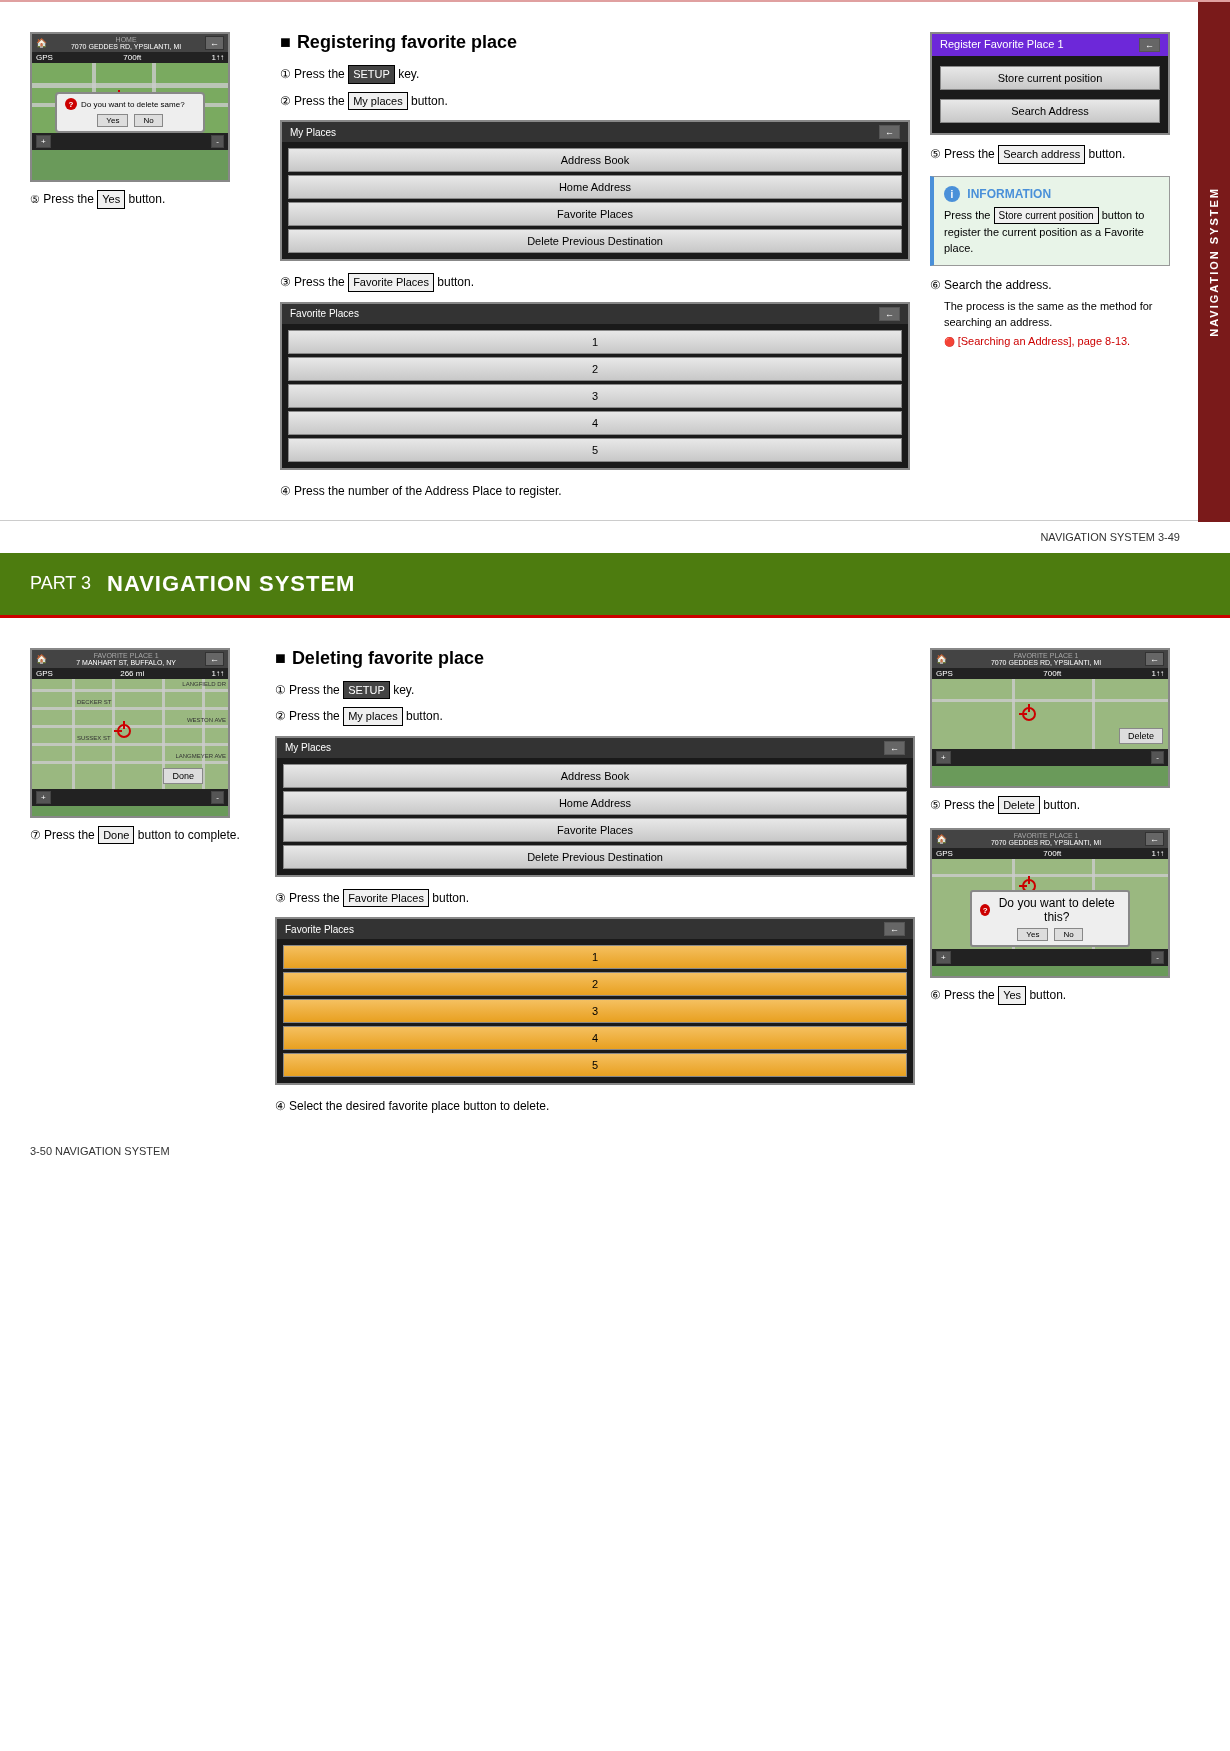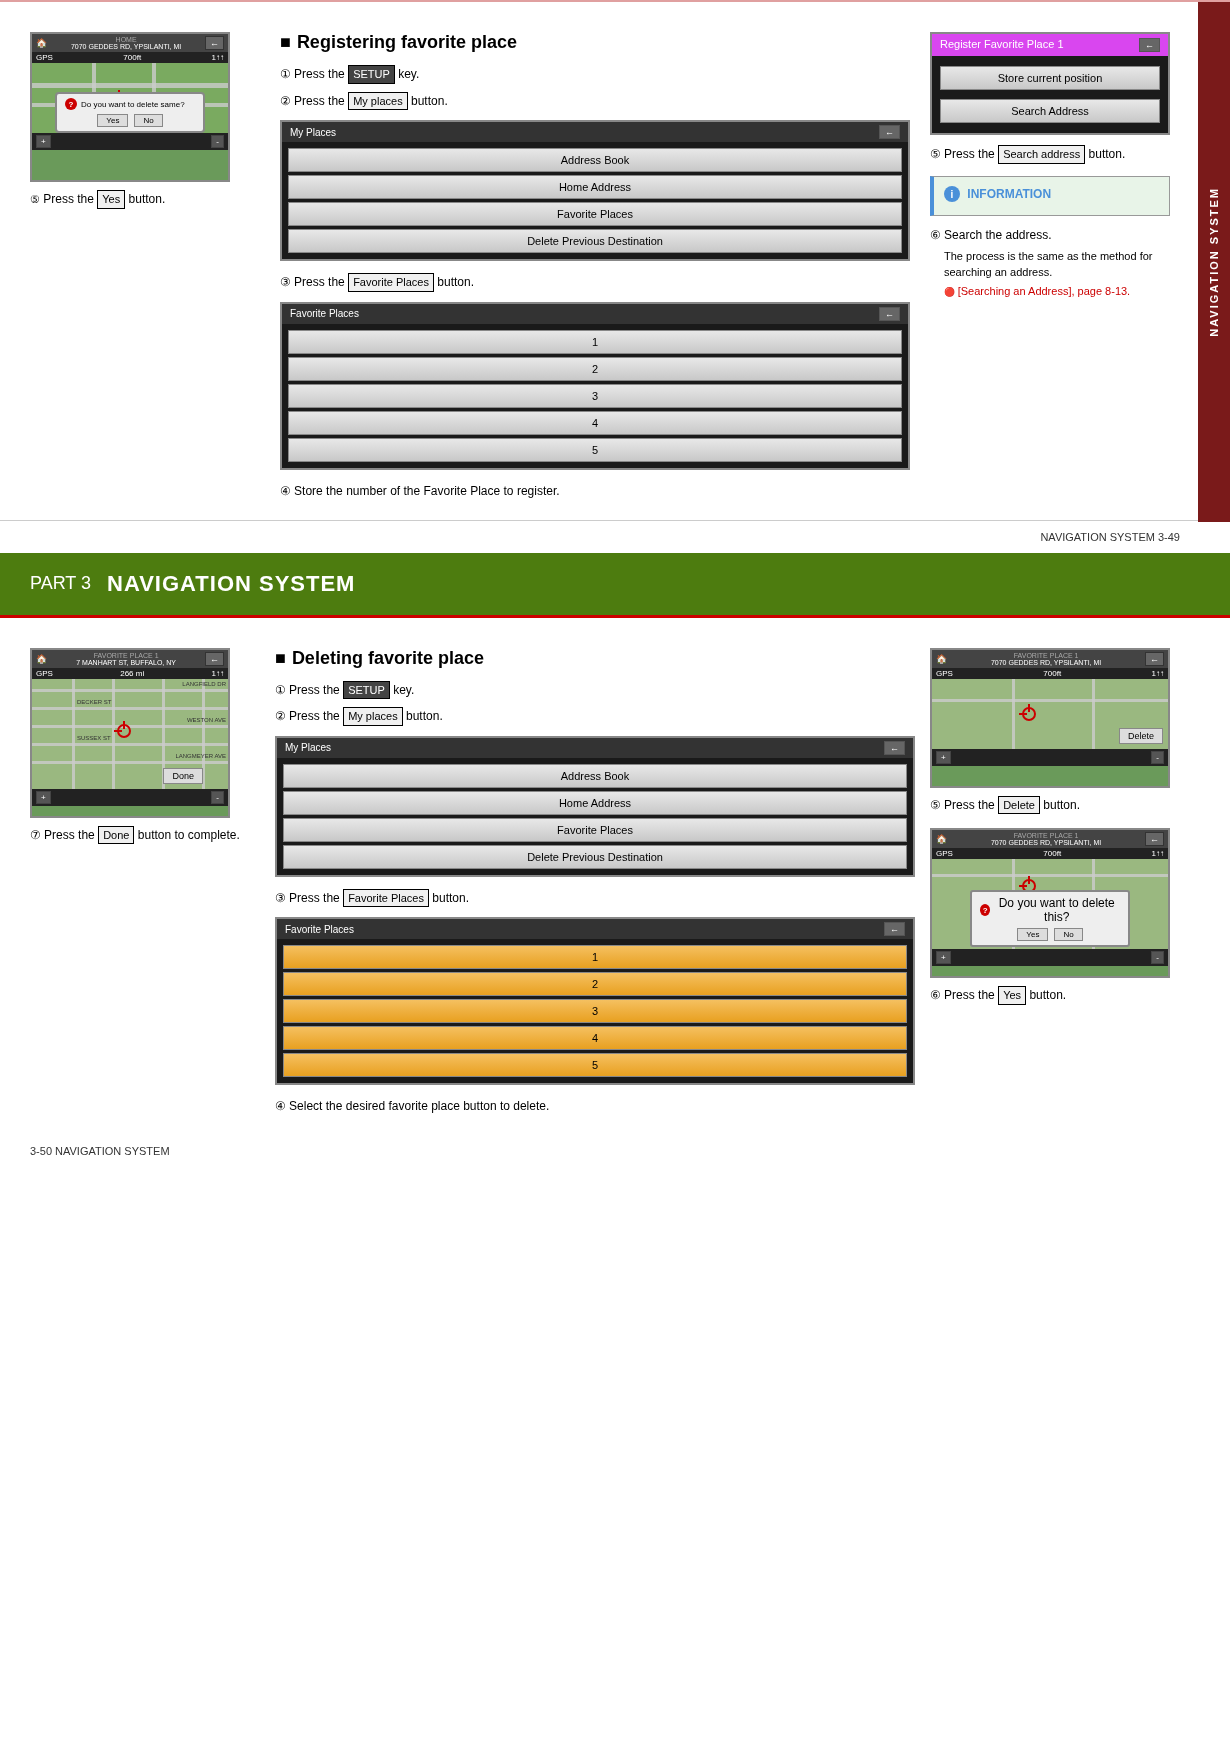--- a/index.html
+++ b/index.html
@@ -245,21 +245,21 @@
       color: #000;
     }
     .fav-panel-btn:last-child { margin-bottom: 0; }
 
     
     .register-panel {
       border: 2px solid #888;
       background: #111;
     }
     .register-panel-title {
-      background: #d946ef;
+      background: #6d28d9;
       color: #fff;
       font-size: 11px;
       padding: 4px 8px;
       display: flex;
       justify-content: space-between;
     }
     .register-panel-body {
       background: #1a1a1a;
       padding: 10px 8px;
       display: flex;
@@ -534,21 +534,21 @@
         <button class="panel-btn">1</button>
         <button class="panel-btn">2</button>
         <button class="panel-btn">3</button>
         <button class="panel-btn">4</button>
         <button class="panel-btn">5</button>
       </div>
     </div>
 
     <div class="step-text">
       <span>④ </span>
-      <span>Store the number of the Favorite Place to register.</span>
+      <span>Press the number of the Address Place to register.</span>
     </div>
   </div>
 
   <div class="col-right" style="padding-right:40px;">
 
     <div class="register-panel">
       <div class="register-panel-title">
         <span>Register Favorite Place 1</span>
         <button class="panel-screen-back">←</button>
       </div>
@@ -562,20 +562,25 @@
       <span>⑤ </span>
       <span>Press the</span>
       <span class="inline-btn">Search address</span>
       <span>button.</span>
     </div>
 
     <div class="info-box">
       <div class="info-box-title">
         <span class="info-icon">i</span>
         <span>INFORMATION</span>
+      </div>
+      <div>
+        <span>Press the</span>
+        <span class="inline-btn" style="font-size:10px;">Store current position</span>
+        <span>button to register the current position as a Favorite place.</span>
       </div>
     </div>
 
     <div class="step-text" style="margin-top:10px;">
       <span>⑥ </span>
       <span>Search the address.</span>
     </div>
     <div style="font-size:11px;margin-top:4px;margin-left:14px;line-height:1.5;">
       <span>The process is the same as the method for searching an address.</span>
     </div>

